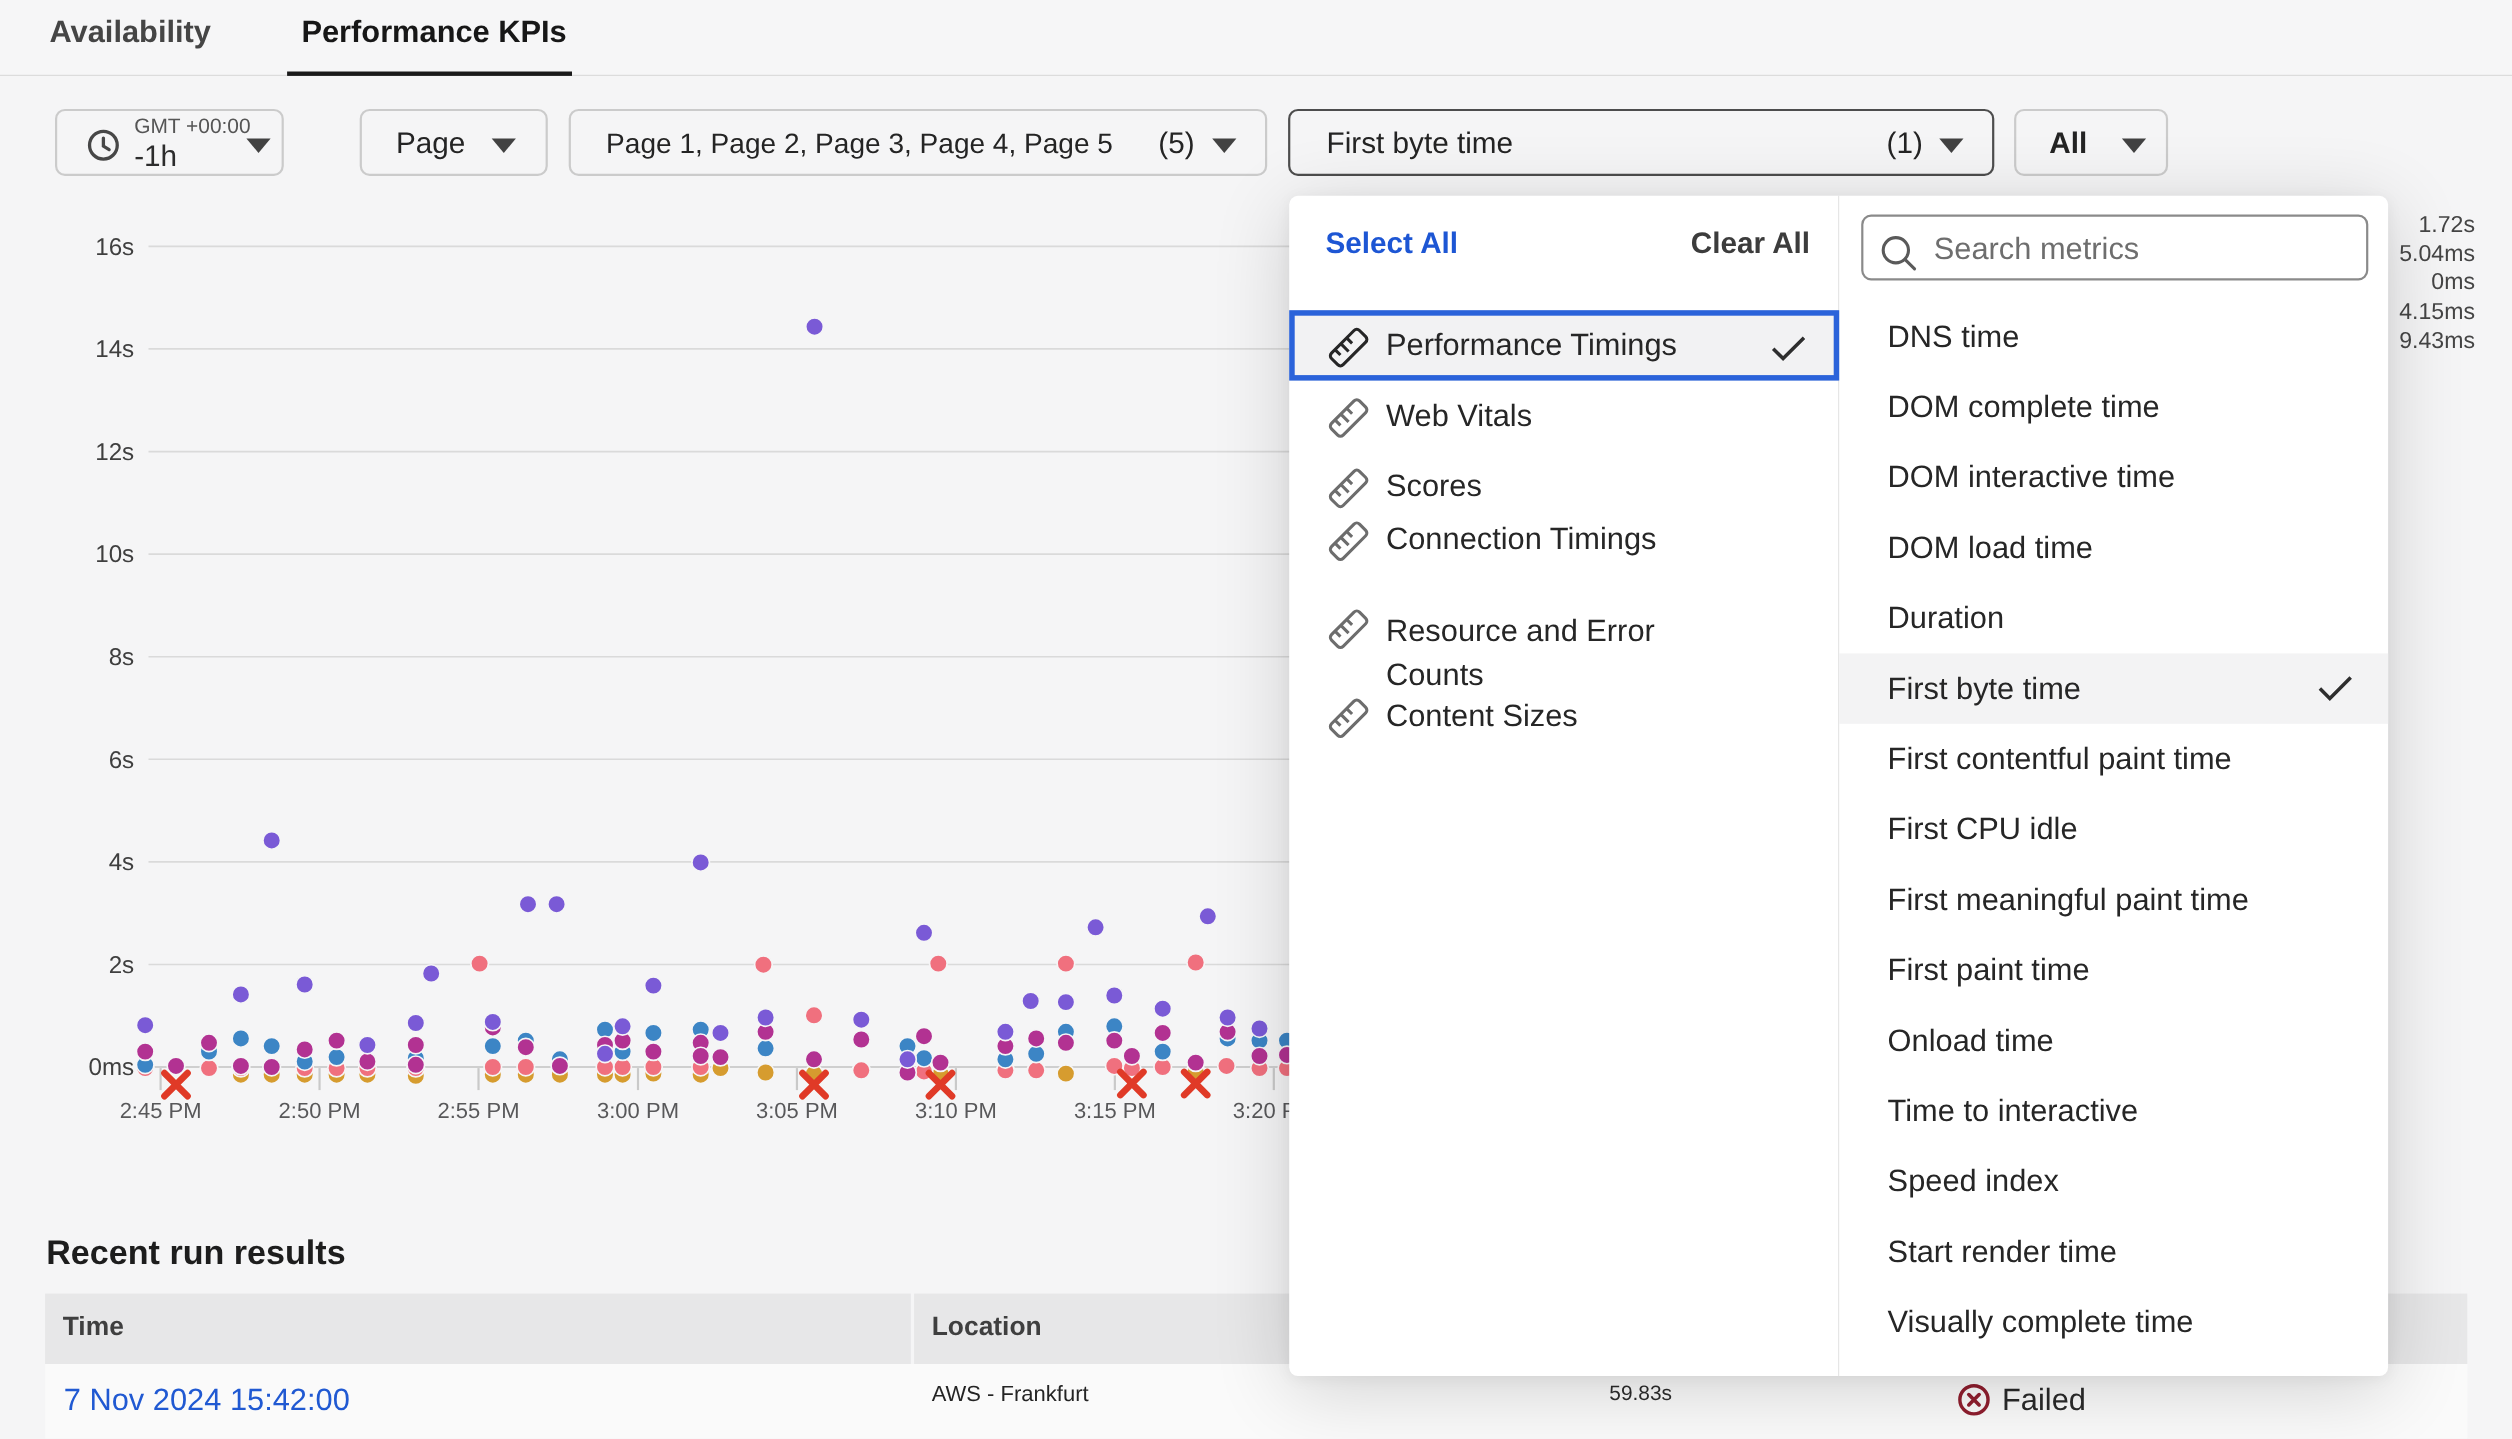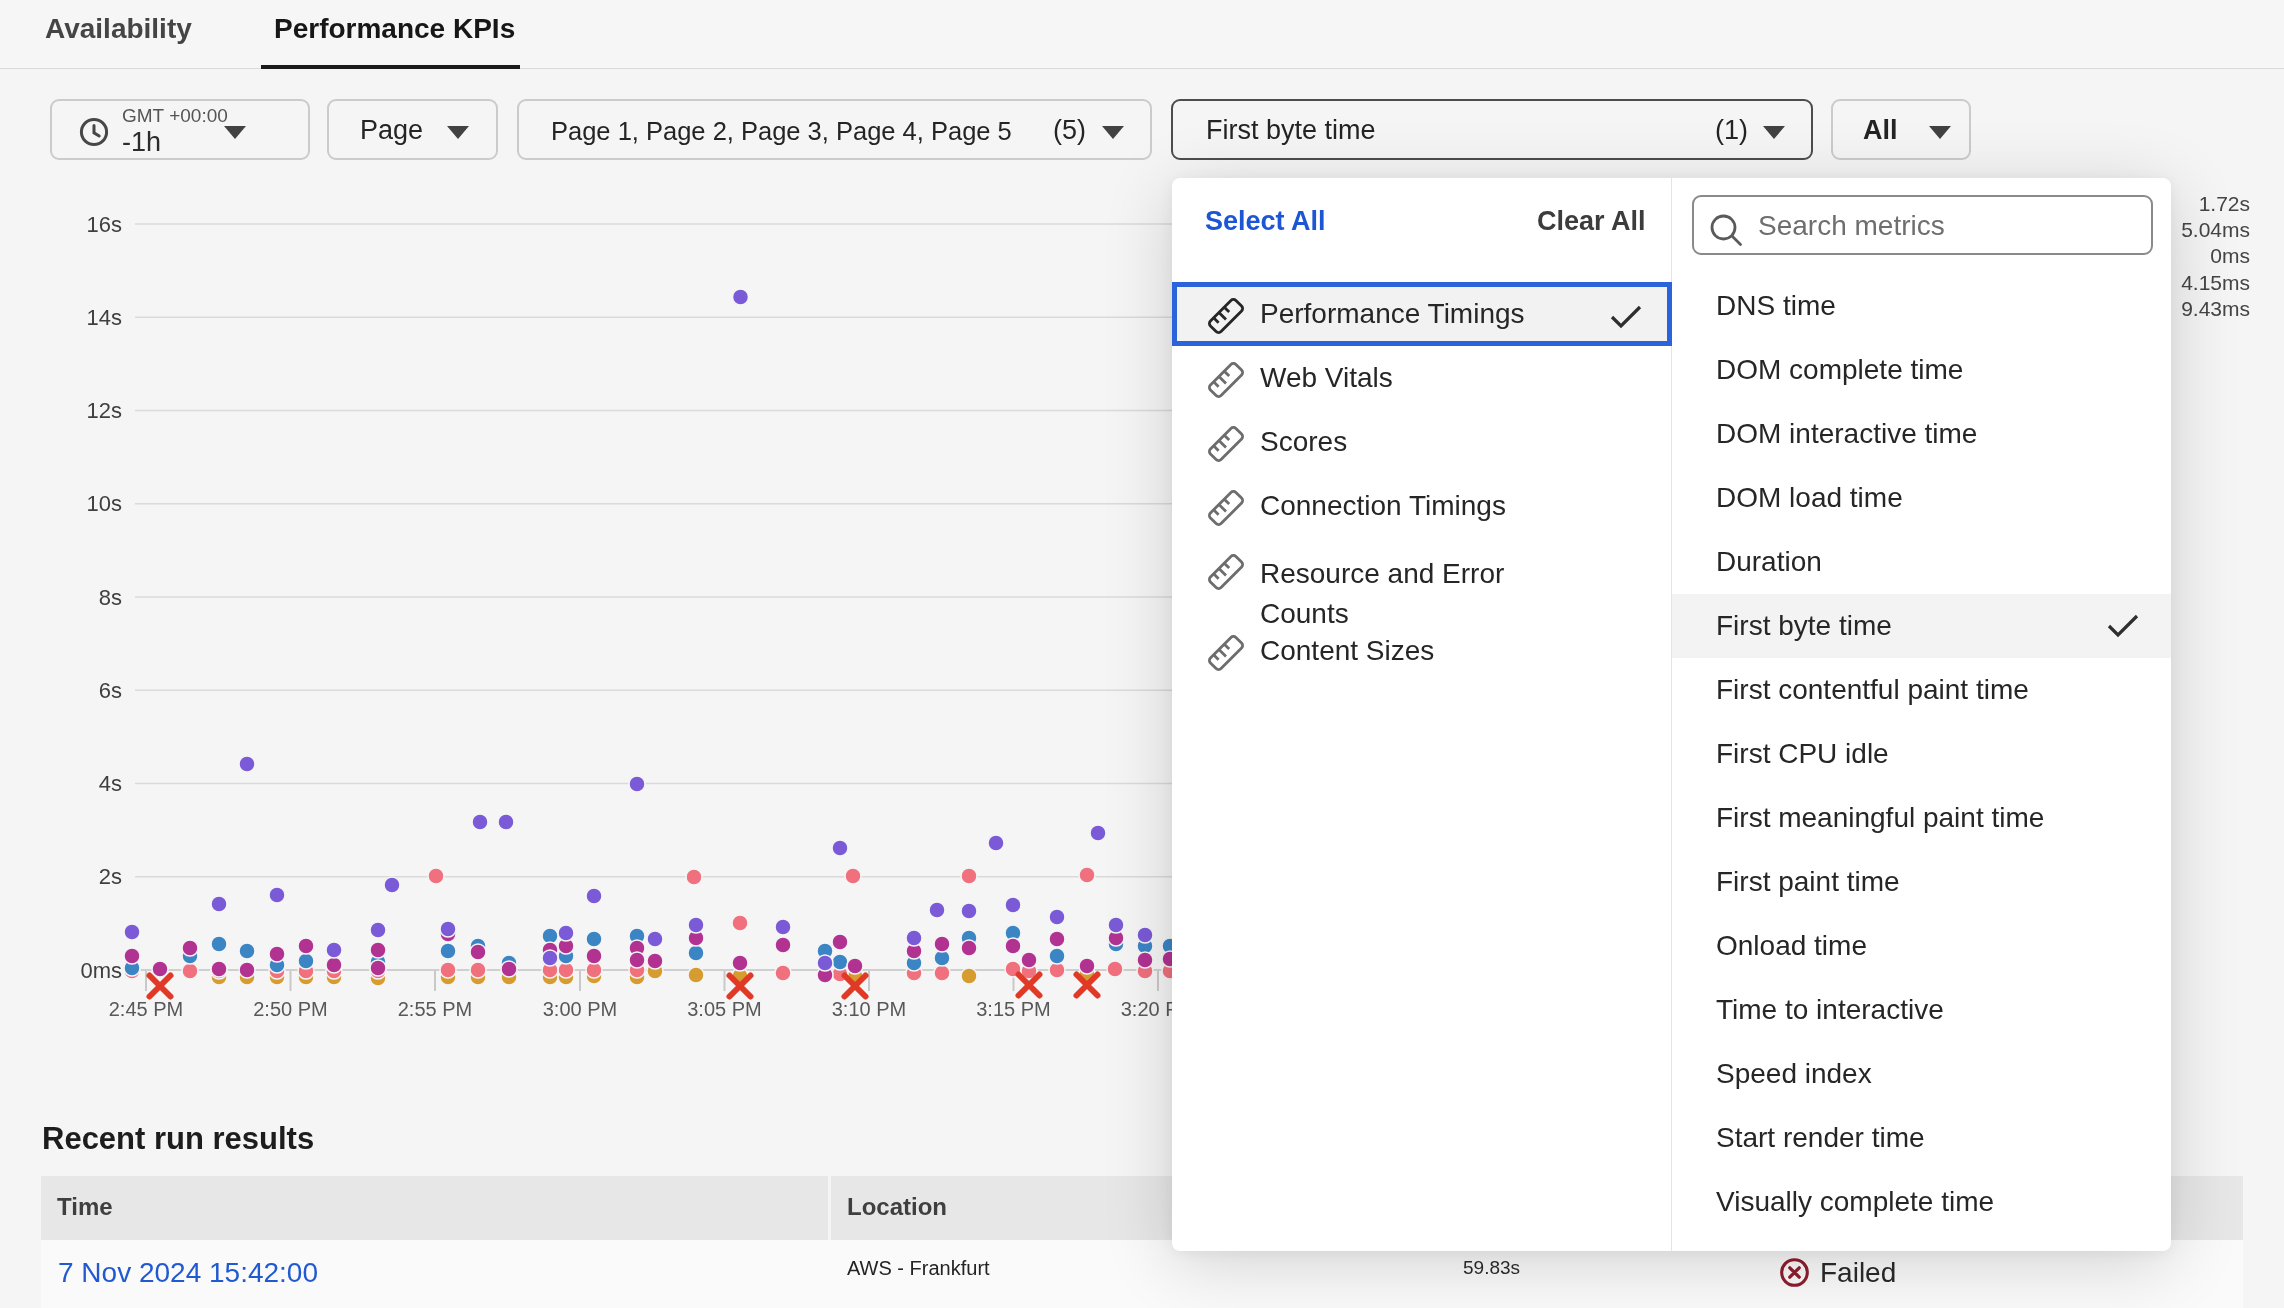--- a/index.html
+++ b/index.html
@@ -28,21 +28,21 @@
   .mlabel { position:absolute; left:33px; top:16px; font-size:28px; color:#262626; white-space:nowrap;margin-left:11px; }
 </style>
 </head>
 <body>
 
 <div class="tabbar"></div>
 <div class="tab1">Availability</div>
 <div class="tab2">Performance KPIs</div>
 <div class="tabline"></div>
 
-<div class="btn" style="left:50px; width:260px;">
+<div class="btn" style="left:50px; width:208px;">
   <svg class="abs" style="left:26px; top:15px;" width="32" height="32" viewBox="0 0 32 32">
     <circle cx="16" cy="16" r="12.6" fill="none" stroke="#474747" stroke-width="3"></circle>
     <path d="M16 9.5 V16.8 L21.2 20" fill="none" stroke="#474747" stroke-width="3" stroke-linecap="round"></path>
   </svg>
   <div class="abs" style="left:70px; top:4px; font-size:19px; color:#555;">GMT +00:00</div>
   <div class="abs" style="left:70px; top:26px; font-size:27px; color:#2c2c2c;">-1h</div>
   <div class="caret" style="left:172px;"></div>
 </div>
 
 <div class="btn" style="left:327px; width:171px;">
@@ -296,21 +296,21 @@
   </div>
   <div class="row" style="top:232px;">
     <svg class="ricon" width="40" height="40" viewBox="0 0 40 40">
         <g transform="rotate(-45 20 20)">
           <rect x="2" y="12.5" width="36" height="15" rx="3.5" fill="none" stroke="#6d6d6d" stroke-width="2.8"></rect>
           <path d="M10 12.5 v7 M17.5 12.5 v10 M25 12.5 v7" stroke="#6d6d6d" stroke-width="2.8"></path>
         </g>
       </svg>
     <div class="rlabel">Scores</div>
   </div>
-  <div class="row" style="top:296px;text-align:right;">
+  <div class="row" style="top:280px;text-align:right;">
     <svg class="ricon" width="40" height="40" viewBox="0 0 40 40">
         <g transform="rotate(-45 20 20)">
           <rect x="2" y="12.5" width="36" height="15" rx="3.5" fill="none" stroke="#6d6d6d" stroke-width="2.8"></rect>
           <path d="M10 12.5 v7 M17.5 12.5 v10 M25 12.5 v7" stroke="#6d6d6d" stroke-width="2.8"></path>
         </g>
       </svg>
     <div class="rlabel">Connection Timings</div>
   </div>
   <div class="row" style="top:360px; height:104px;">
     <svg class="ricon" width="40" height="40" viewBox="0 0 40 40">

